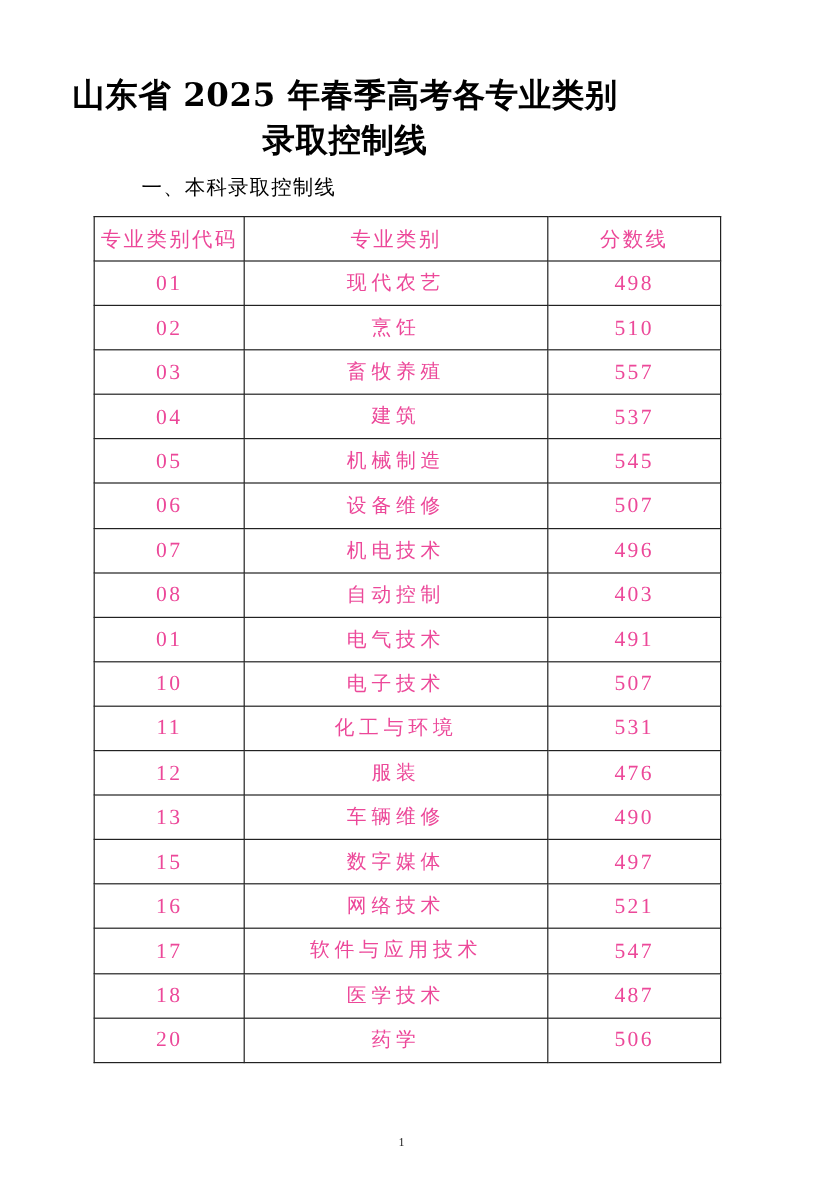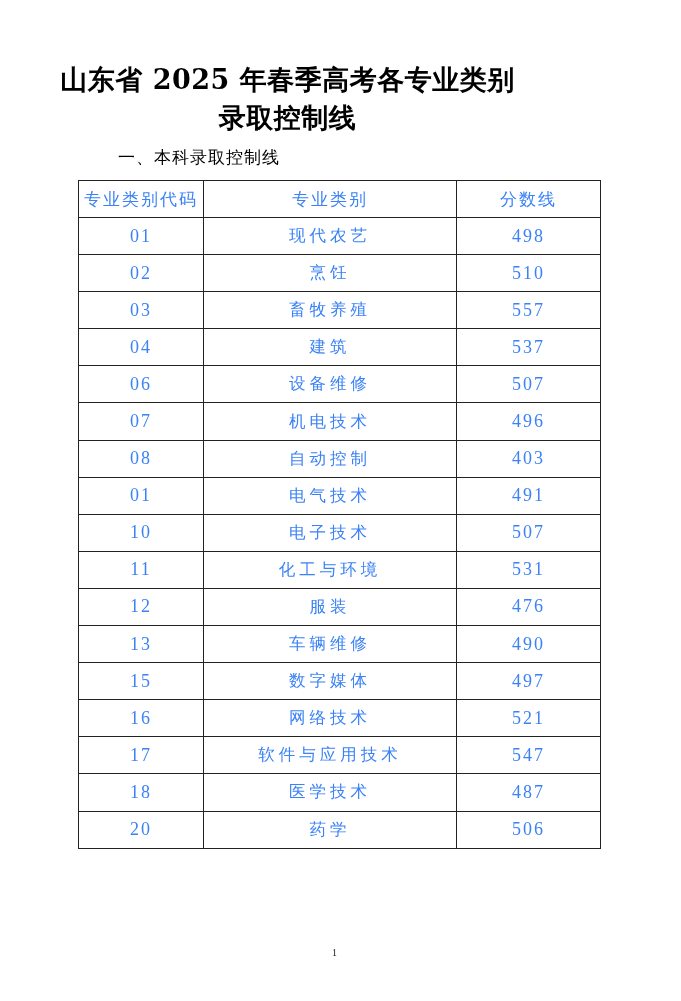--- a/index.html
+++ b/index.html
@@ -44,21 +44,21 @@
       top: 180px;
       width: 522px;
       border-collapse: collapse;
       table-layout: fixed;
     }
     table.scores th, table.scores td {
       border: 1.3px solid #222;
       text-align: center;
       vertical-align: middle;
       padding: 0;
-      color: #3b82f6;
+      color: #ec4899;
     }
     table.scores th {
       height: 36px;
       font-family: "DejaVu Sans", "Liberation Sans", sans-serif;
       font-weight: normal;
       font-size: 17px;
       letter-spacing: 2px;
     }
     table.scores td {
       height: 36.1px;
@@ -124,20 +124,25 @@
         <td class="code">03</td>
         <td class="cat">畜牧养殖</td>
         <td class="score">557</td>
       </tr>
     <tr>
         <td class="code">04</td>
         <td class="cat">建筑</td>
         <td class="score">537</td>
       </tr>
     <tr>
+        <td class="code">05</td>
+        <td class="cat">机械制造</td>
+        <td class="score">545</td>
+      </tr>
+    <tr>
         <td class="code">06</td>
         <td class="cat">设备维修</td>
         <td class="score">507</td>
       </tr>
     <tr>
         <td class="code">07</td>
         <td class="cat">机电技术</td>
         <td class="score">496</td>
       </tr>
     <tr>

